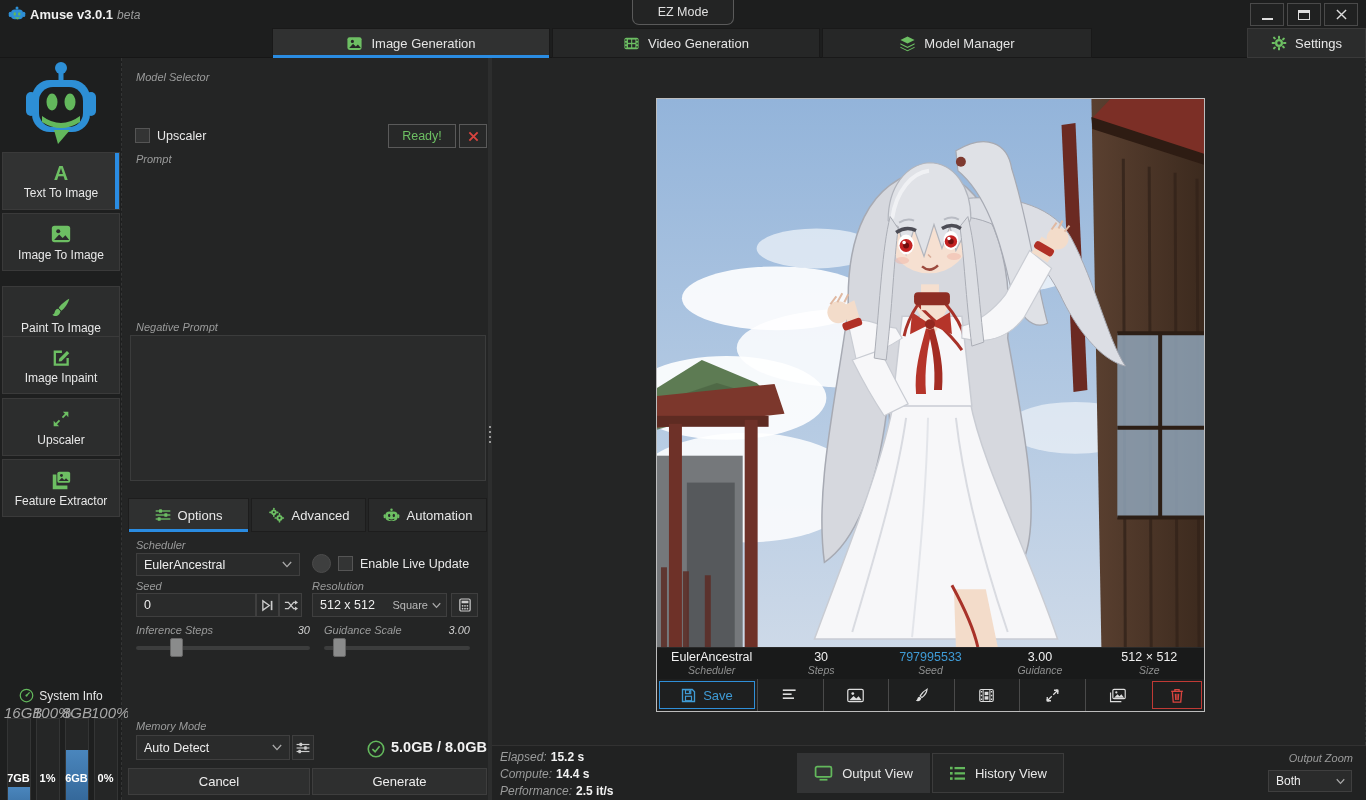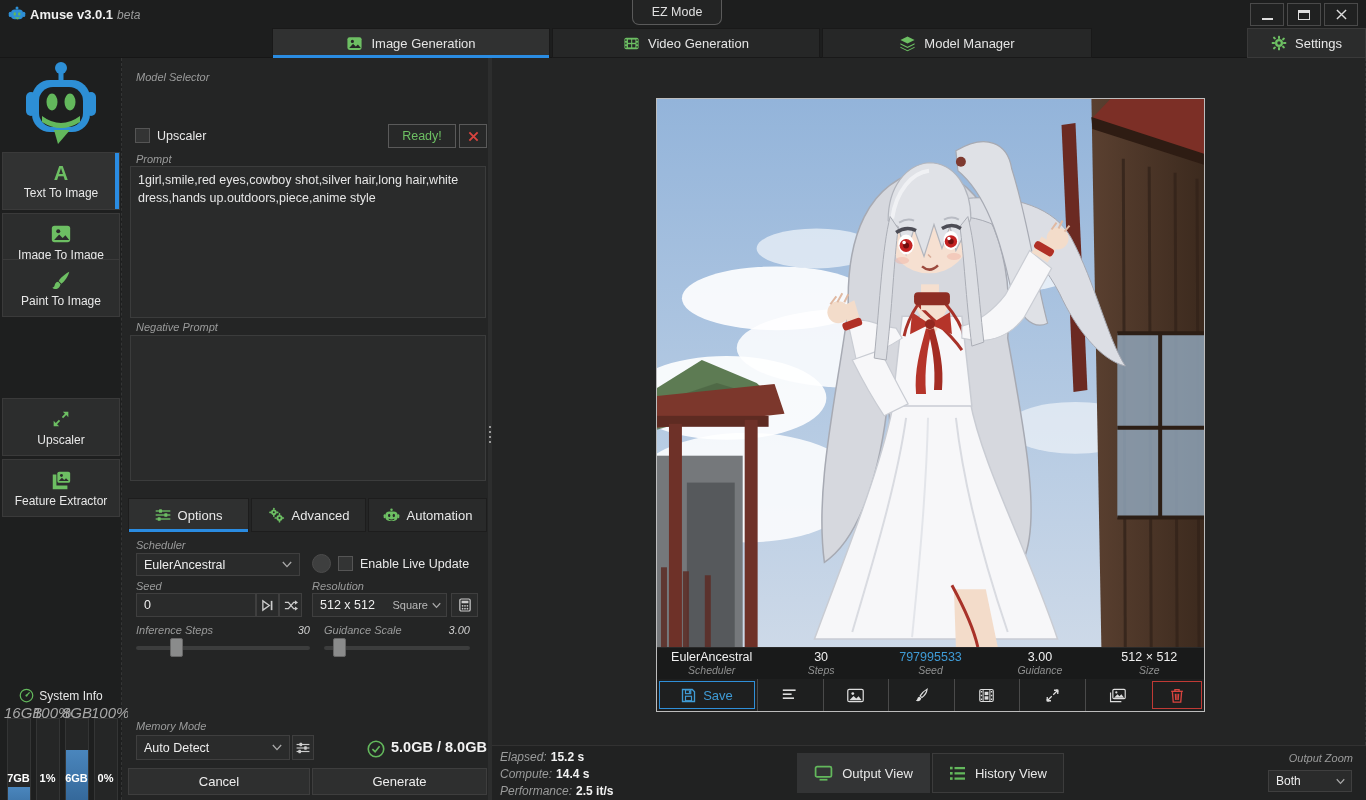--- a/index.html
+++ b/index.html
@@ -5,21 +5,21 @@
   * { margin:0; padding:0; box-sizing:border-box; }
   html,body { width:1366px; height:800px; background:#242525; font-family:"Liberation Sans",sans-serif; color:#e8e8e8; overflow:hidden; position:relative; font-size:13px; }
   .abs { position:absolute; }
   .lbl { font-style:italic; color:#9a9b9b; font-size:11px; }
   svg { display:block; }
 
   
   #titlebar { left:0; top:0; width:1366px; height:28px; background:#1d1e1e; }
   #app-title { left:30px; top:7px; font-weight:bold; font-size:13px; color:#f0f0f0; }
   #app-title .beta { font-weight:normal; font-style:italic; color:#9a9b9b; margin-left:4px; font-size:12px; }
-  #ez-btn { left:632px; top:0; width:90px; height:25px; background:#232424; border:1px solid #5a5a5a; border-top:none; border-radius:0 0 7px 7px; color:#e0e0e0; font-size:12.5px; display:flex; align-items:center; justify-content:center; cursor:pointer; }
+  #ez-btn { left:632px; top:0; width:102px; height:25px; background:#232424; border:1px solid #5a5a5a; border-top:none; border-radius:0 0 7px 7px; color:#e0e0e0; font-size:12.5px; display:flex; align-items:center; justify-content:center; cursor:pointer; }
   .winbtn { top:3px; width:34px; height:23px; background:#202121; border:1px solid #4a4a4a; display:flex; align-items:center; justify-content:center; cursor:pointer; }
   #tabrow { left:0; top:28px; width:1366px; height:30px; background:#1d1e1e; border-bottom:1px solid #161616; }
   .tab { position:absolute; top:28px; height:30px; background:#262727; border:1px solid #191919; display:flex; align-items:center; justify-content:center; gap:8px; font-size:13px; color:#e4e4e4; cursor:pointer; }
   .tab.active { background:#303131; }
   .tab .underline { position:absolute; left:0; right:0; bottom:-1px; height:3px; background:#2a8ce2; }
   #settings-btn { left:1247px; top:28px; width:119px; height:30px; background:#2b2c2c; border:1px solid #3a3a3a; display:flex; align-items:center; justify-content:center; gap:8px; cursor:pointer; }
 
   
   #sidebar { left:0; top:58px; width:122px; height:742px; background:#1e1f1f; border-right:1px dashed #343535; }
   .side-btn { position:absolute; left:2px; width:118px; height:58px; background:#2c2d2d; border:1px solid #3a3a3a; display:flex; flex-direction:column; align-items:center; justify-content:center; gap:3px; cursor:pointer; font-size:12px; color:#e8e8e8; }
@@ -189,26 +189,33 @@
     <div class="activebar"></div>
   </div>
   <div class="side-btn" style="top:155px;">
     <svg width="22" height="22" viewBox="0 0 24 24">
         <rect x="2" y="3" width="20" height="18" rx="3" fill="#6dbf63"></rect>
         <circle cx="9" cy="9" r="2.2" fill="#2c2d2d"></circle>
         <path d="M4.5 18.5 L10 12.5 L13.8 16.3 L16.8 13.3 L21 18.5 Z" fill="#2c2d2d"></path>
       </svg>
     <span>Image To Image</span>
   </div>
-  <div class="side-btn" style="top:201px;">
+  <div class="side-btn" style="top:228px;">
     <svg width="22" height="22" viewBox="0 0 24 24">
         <path d="M21 3 C17 5 11 10 9.5 13 L12.5 16 C15.5 14 20 8 21 3 Z" fill="#6dbf63"></path>
         <path d="M9 14 C6.5 14 5.5 16 5 18 C4.6 19.6 3.5 20.2 2.5 20.5 C4 22 7.5 22.5 9.5 20.5 C11 19 11.5 16.5 11.5 16.5 Z" fill="#6dbf63"></path>
       </svg>
     <span>Paint To Image</span>
+  </div>
+  <div class="side-btn" style="top:278px;">
+    <svg width="22" height="22" viewBox="0 0 24 24">
+        <path d="M4 5 h9 v2.5 H6.5 V19 H18 v-6 H20.5 V21.5 H4 Z" fill="#6dbf63"></path>
+        <path d="M10 14 L18.5 5.5 L21 8 L12.5 16.5 L9.5 17 Z" fill="#6dbf63"></path>
+      </svg>
+    <span>Image Inpaint</span>
   </div>
   <div class="side-btn" style="top:340px;">
     <svg width="22" height="22" viewBox="0 0 24 24">
         <path d="M14 4 h6 v6 l-2.3 -2.3 l-3.4 3.4 l-1.4 -1.4 l3.4 -3.4 Z" fill="#6dbf63"></path>
         <path d="M10 20 H4 v-6 l2.3 2.3 l3.4 -3.4 l1.4 1.4 l-3.4 3.4 Z" fill="#6dbf63"></path>
       </svg>
     <span>Upscaler</span>
   </div>
   <div class="side-btn" style="top:401px;">
     <svg width="22" height="22" viewBox="0 0 24 24">
@@ -254,21 +261,20 @@
   <div class="chk abs" style="left:7px;top:70px;"></div>
   <span class="abs" style="left:29px;top:71px;font-size:12.5px;">Upscaler</span>
   <div id="ready-btn" class="abs">Ready!</div>
   <div id="unload-btn" class="abs">
     <svg width="11" height="11" viewBox="0 0 12 12">
         <path d="M1.5 1.5 L10.5 10.5 M10.5 1.5 L1.5 10.5" stroke="#d9443f" stroke-width="2"></path>
       </svg>
   </div>
 
   <span class="lbl abs" style="left:8px;top:95px;">Prompt</span>
-  <div class="txtarea abs" style="left:2px;top:108px;width:356px;height:152px;">1girl,smile,red eyes,cowboy shot,silver hair,long hair,white dress,hands up.outdoors,piece,anime style</div>
 
   <span class="lbl abs" style="left:8px;top:263px;">Negative Prompt</span>
   <div class="txtarea abs" style="left:2px;top:277px;width:356px;height:146px;"></div>
 
   <div class="opt-tab active" style="left:0;width:121px;">
     <svg width="16" height="14" viewBox="0 0 24 20">
         <g stroke="#6dbf63" stroke-width="2">
           <line x1="1" y1="4" x2="23" y2="4"></line>
           <line x1="1" y1="10" x2="23" y2="10"></line>
           <line x1="1" y1="16" x2="23" y2="16"></line>

